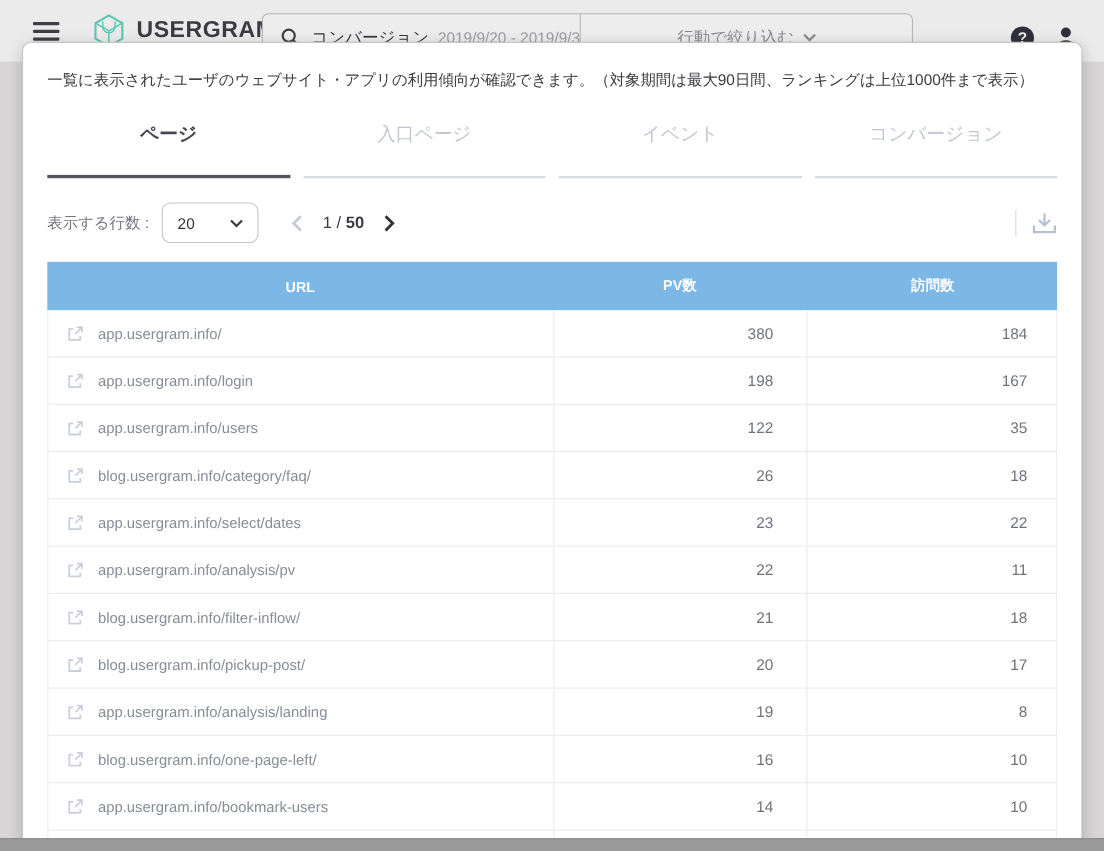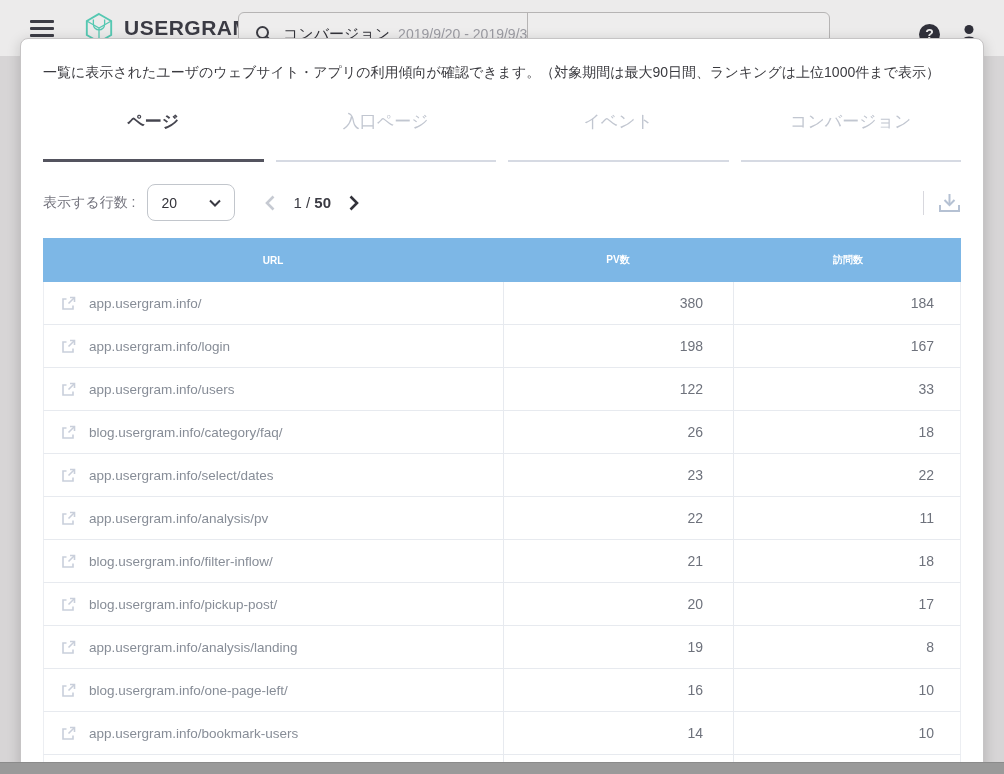--- a/index.html
+++ b/index.html
@@ -59,21 +59,21 @@
   .page-text { font-size: 15px; color: #3a3a42; }
   .page-total { font-weight: bold; }
   .controls-spacer { flex: 1; }
   .period { font-size: 14px; color: #75757f; }
   .v-divider { width: 1px; height: 24px; background: #d8d8de; margin: 0 14px; }
   .download-btn { background: none; border: none; cursor: pointer; display: flex; align-items: center; }
 
   
   .table { margin-top: 17px; }
   .thead { display: grid; grid-template-columns: 460px 230px 230px; height: 44px; background: #7db7e6; }
-  .th { color: #ffffff; font-size: 10px; font-weight: bold; display: flex; align-items: center; justify-content: center; }
+  .th { color: #ffffff; font-size: 13px; font-weight: bold; display: flex; align-items: center; justify-content: center; }
   .trow { display: grid; grid-template-columns: 460px 230px 230px; height: 43px; border-bottom: 1px solid #e7eaef; border-left: 1px solid #eceef2; border-right: 1px solid #eceef2; }
   .td { display: flex; align-items: center; font-size: 13.5px; }
   .td-url { padding-left: 17px; gap: 13px; color: #878d97; border-right: 1px solid #e7eaef; overflow: hidden; white-space: nowrap; }
   .td-num { justify-content: flex-end; padding-right: 30px; color: #6e727c; font-size: 14px; }
   .td-pv { border-right: 1px solid #e7eaef; }
   .ext-icon { flex: 0 0 auto; display: flex; cursor: pointer; background: none; border: none; padding: 0; }
 
   
   .bottom-scrollbar { position: absolute; left: 0; right: 0; bottom: 0; height: 12px; background: #9a9a9a; border-top: 1px solid #8b8b8b; z-index: 50; cursor: pointer; }
 </style>
@@ -103,20 +103,28 @@
       <span style="display:flex;">
         <svg width="18" height="18" viewBox="0 0 18 18" fill="none">
           <circle cx="7.5" cy="7.5" r="5.5" stroke="#3c3c44" stroke-width="2"></circle>
           <line x1="11.8" y1="11.8" x2="16" y2="16" stroke="#3c3c44" stroke-width="2"></line>
         </svg>
       </span>
       <span class="search-query">コンバージョン</span>
       <span class="search-dates">2019/9/20 - 2019/9/3</span>
     </div>
     <div class="search-divider"></div>
+    <div class="search-right">
+      <span class="filter-label">行動で絞り込む</span>
+      <span style="display:flex; margin-left:8px;">
+        <svg width="12" height="8" viewBox="0 0 12 8" fill="none">
+          <polyline points="1,1.5 6,6.5 11,1.5" stroke="#8a8a93" stroke-width="2"></polyline>
+        </svg>
+      </span>
+    </div>
   </div>
 
   <div class="topbar-icons">
     <div class="help-icon">?</div>
     <span style="display:flex; cursor:pointer;">
       <svg width="22" height="22" viewBox="0 0 22 22" fill="#30303a">
         <circle cx="11" cy="6.5" r="4.5"></circle>
         <path d="M2 21 a9 7.5 0 0 1 18 0 Z"></path>
       </svg>
     </span>
@@ -217,21 +225,21 @@
       <button class="ext-icon">
         <svg width="15" height="15" viewBox="0 0 15 15" fill="none" stroke="#c9cfdb" stroke-width="1.6">
           <path d="M5.5 3 H2 V13 H12 V9.5"></path>
           <path d="M7.5 7.5 L13 2"></path>
           <path d="M9 1.5 H13.5 V6"></path>
         </svg>
       </button>
       <span class="url-text">app.usergram.info/users</span>
     </div>
     <div class="td td-num td-pv">122</div>
-    <div class="td td-num">33</div>
+    <div class="td td-num">35</div>
   </div>
 
   <div class="trow">
     <div class="td td-url">
       <button class="ext-icon">
         <svg width="15" height="15" viewBox="0 0 15 15" fill="none" stroke="#c9cfdb" stroke-width="1.6">
           <path d="M5.5 3 H2 V13 H12 V9.5"></path>
           <path d="M7.5 7.5 L13 2"></path>
           <path d="M9 1.5 H13.5 V6"></path>
         </svg>

